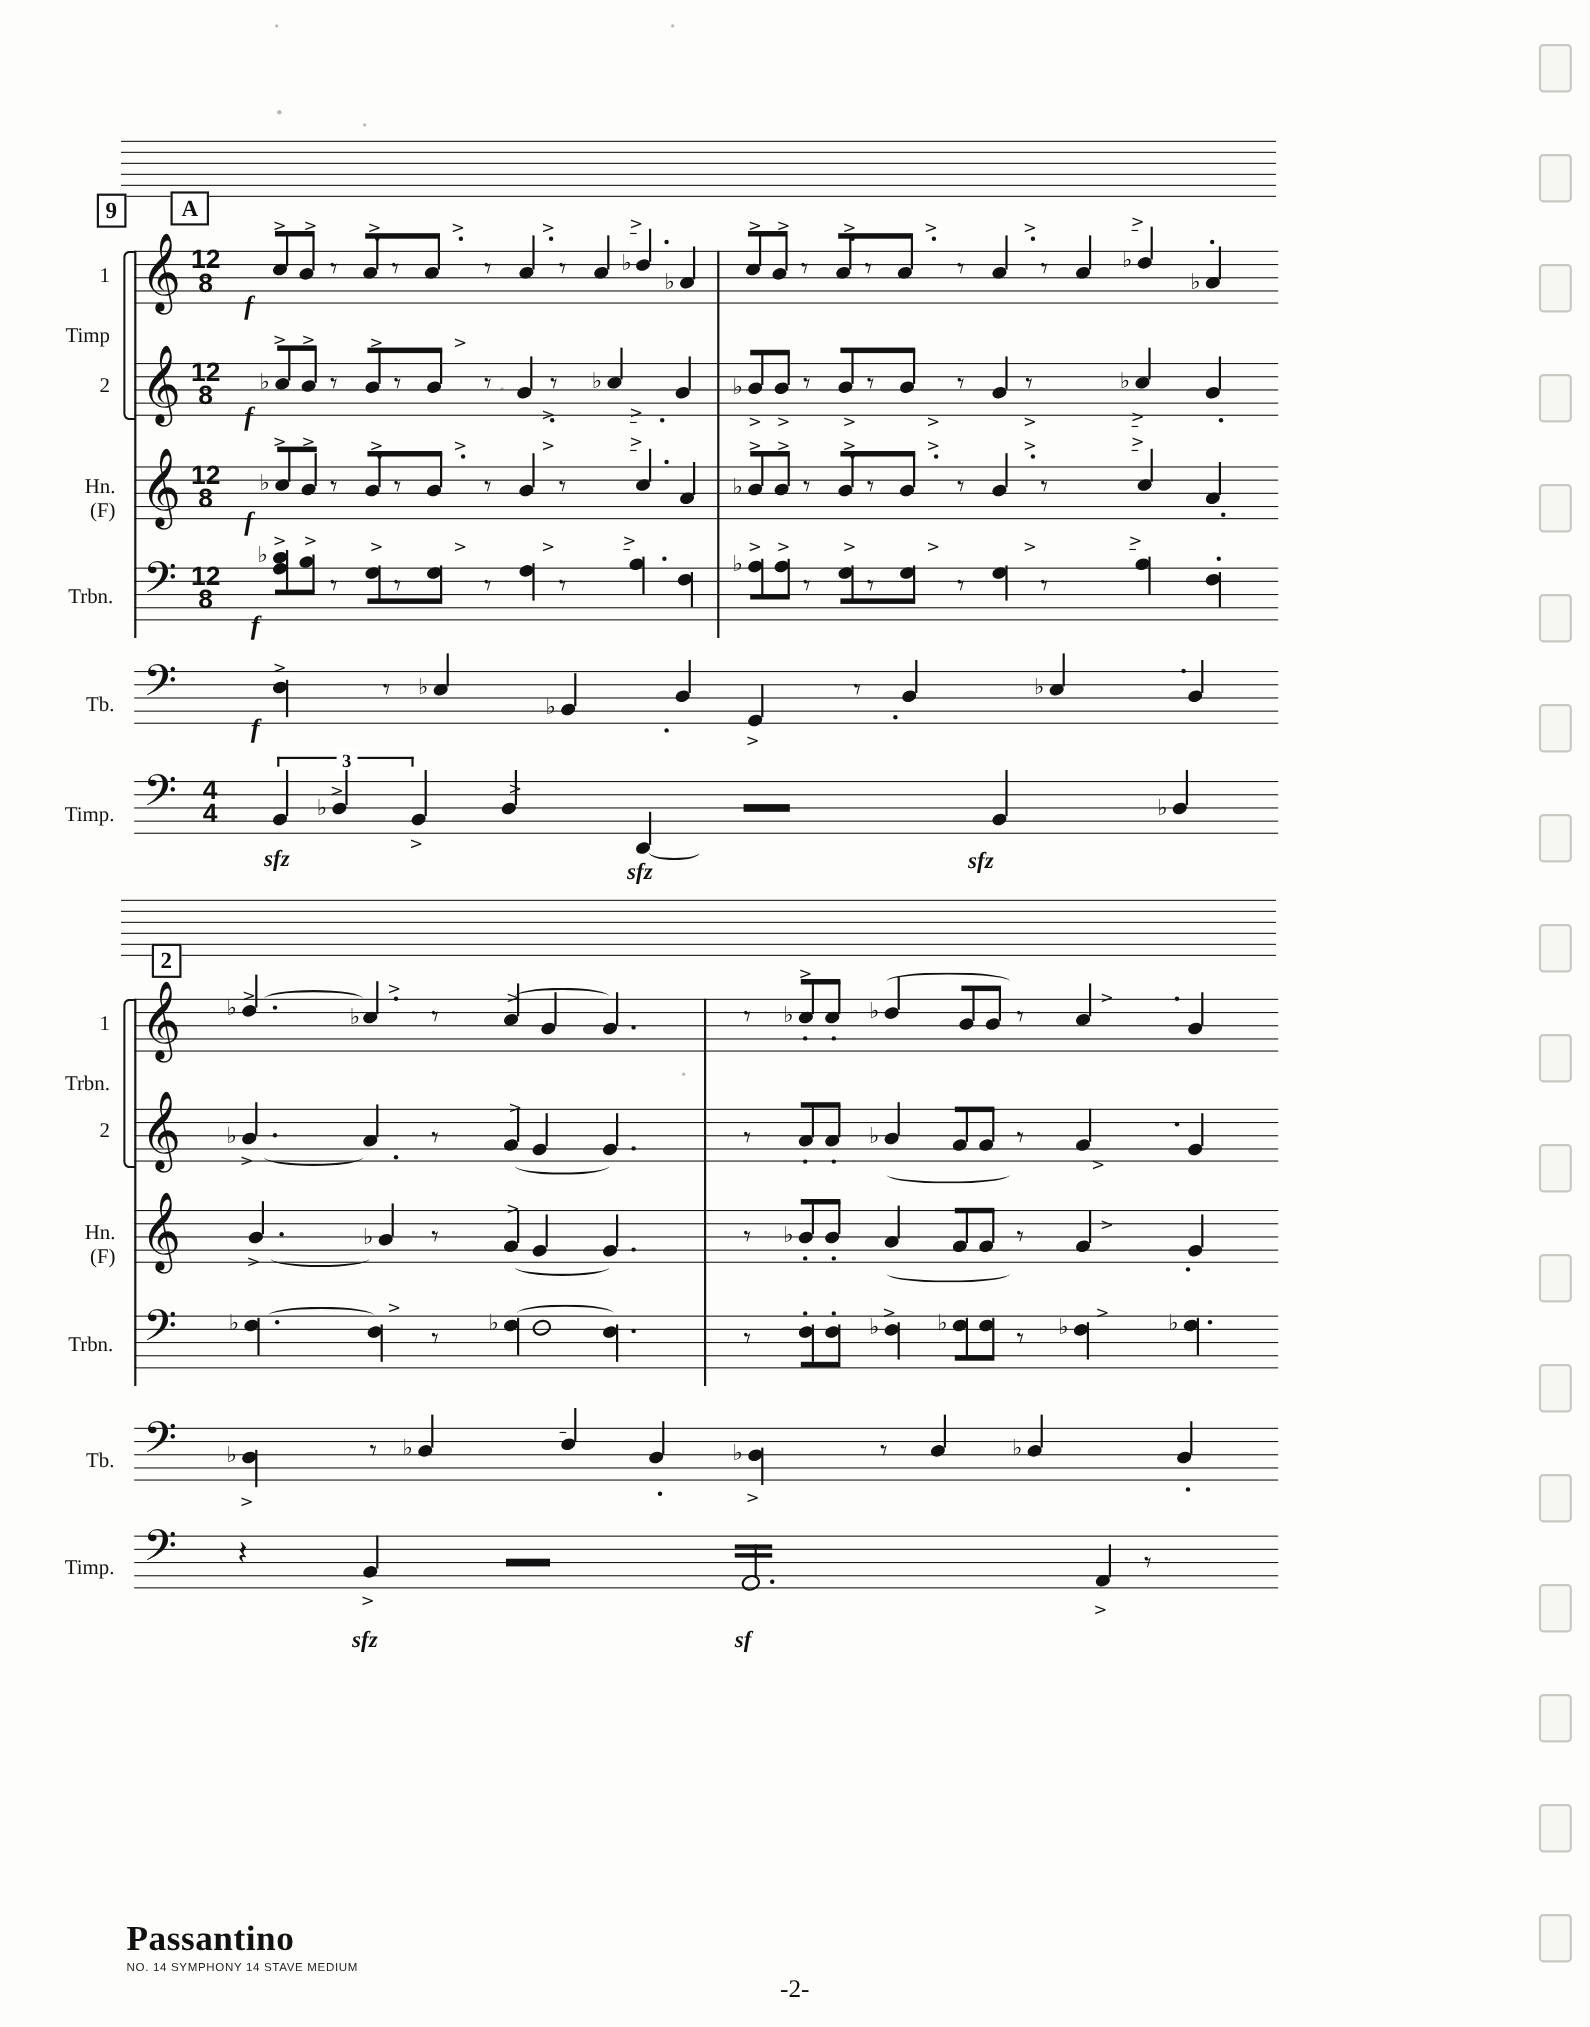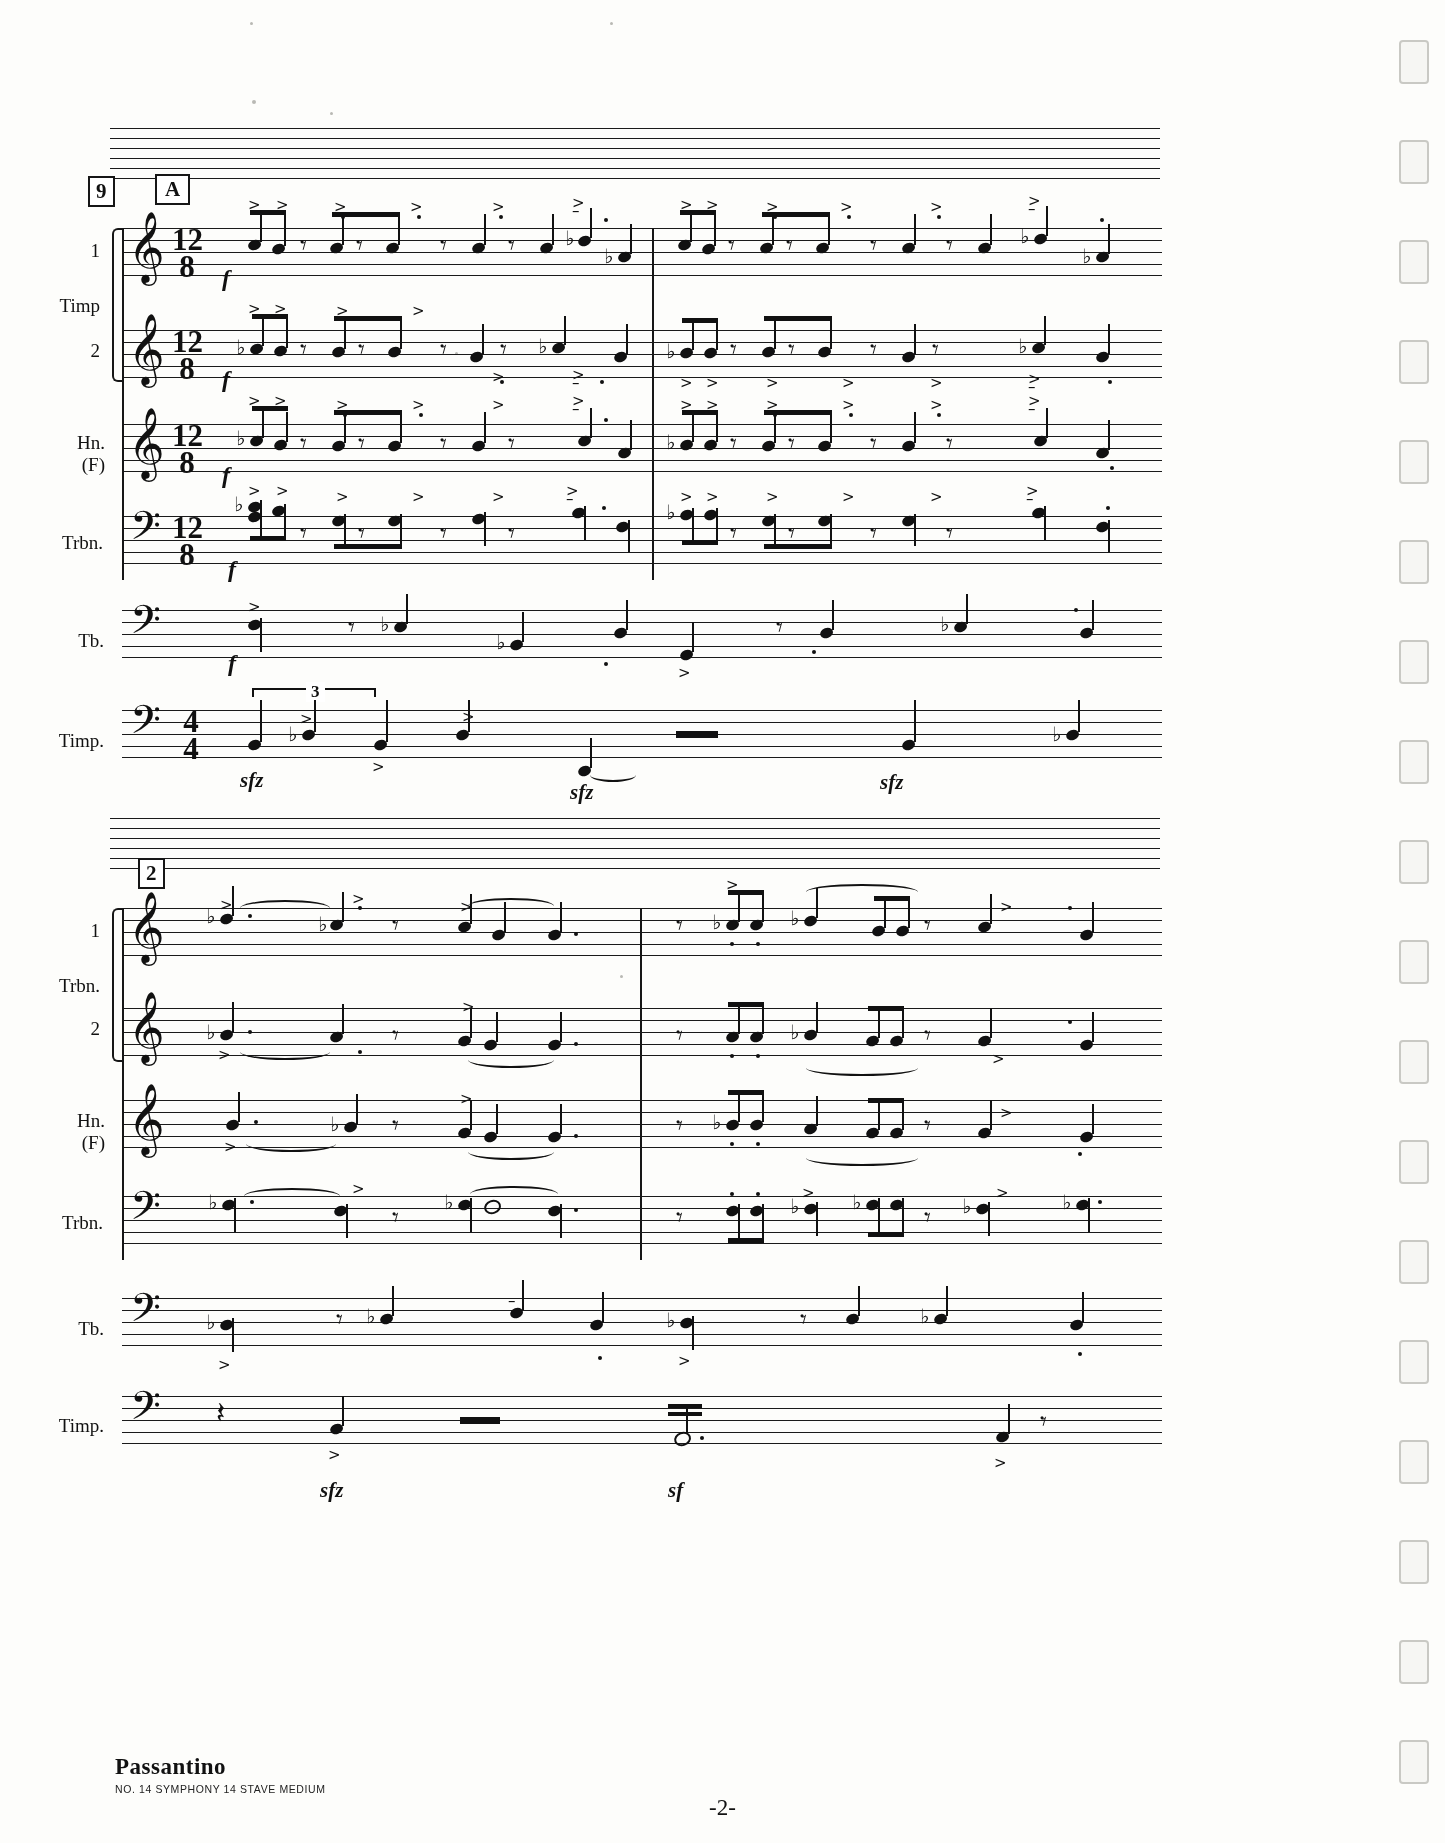--- a/index.html
+++ b/index.html
@@ -114,23 +114,23 @@
     background: #fff;
   }
   .clef {
     position: absolute;
     font-family: "DejaVu Sans", sans-serif;
     color: #111;
     line-height: 1;
   }
   .timesig {
     position: absolute;
-    font-family: Liberation Serif, serif;
+    font-family: Liberation Sans, sans-serif;
     font-weight: bold;
-    font-size: 31px;
+    font-size: 24px;
     line-height: 0.88;
     text-align: center;
     color: #111;
   }
   .dyn {
     position: absolute;
     font-family: "Liberation Serif", serif;
     font-style: italic;
     font-weight: bold;
     font-size: 24px;
@@ -216,21 +216,21 @@
   }
   
   .imprint {
     position: absolute;
     left: 115px;
     bottom: 48px;
     color: #111;
   }
   .imprint-logo {
     font-family: "Liberation Serif", serif;
-    font-size: 23px;
+    font-size: 32px;
     font-weight: bold;
     letter-spacing: 0.5px;
     line-height: 1;
   }
   .imprint-sub {
     font-family: "Liberation Sans", sans-serif;
     font-size: 10.5px;
     letter-spacing: 0.6px;
     margin-top: 5px;
     color: #222;

